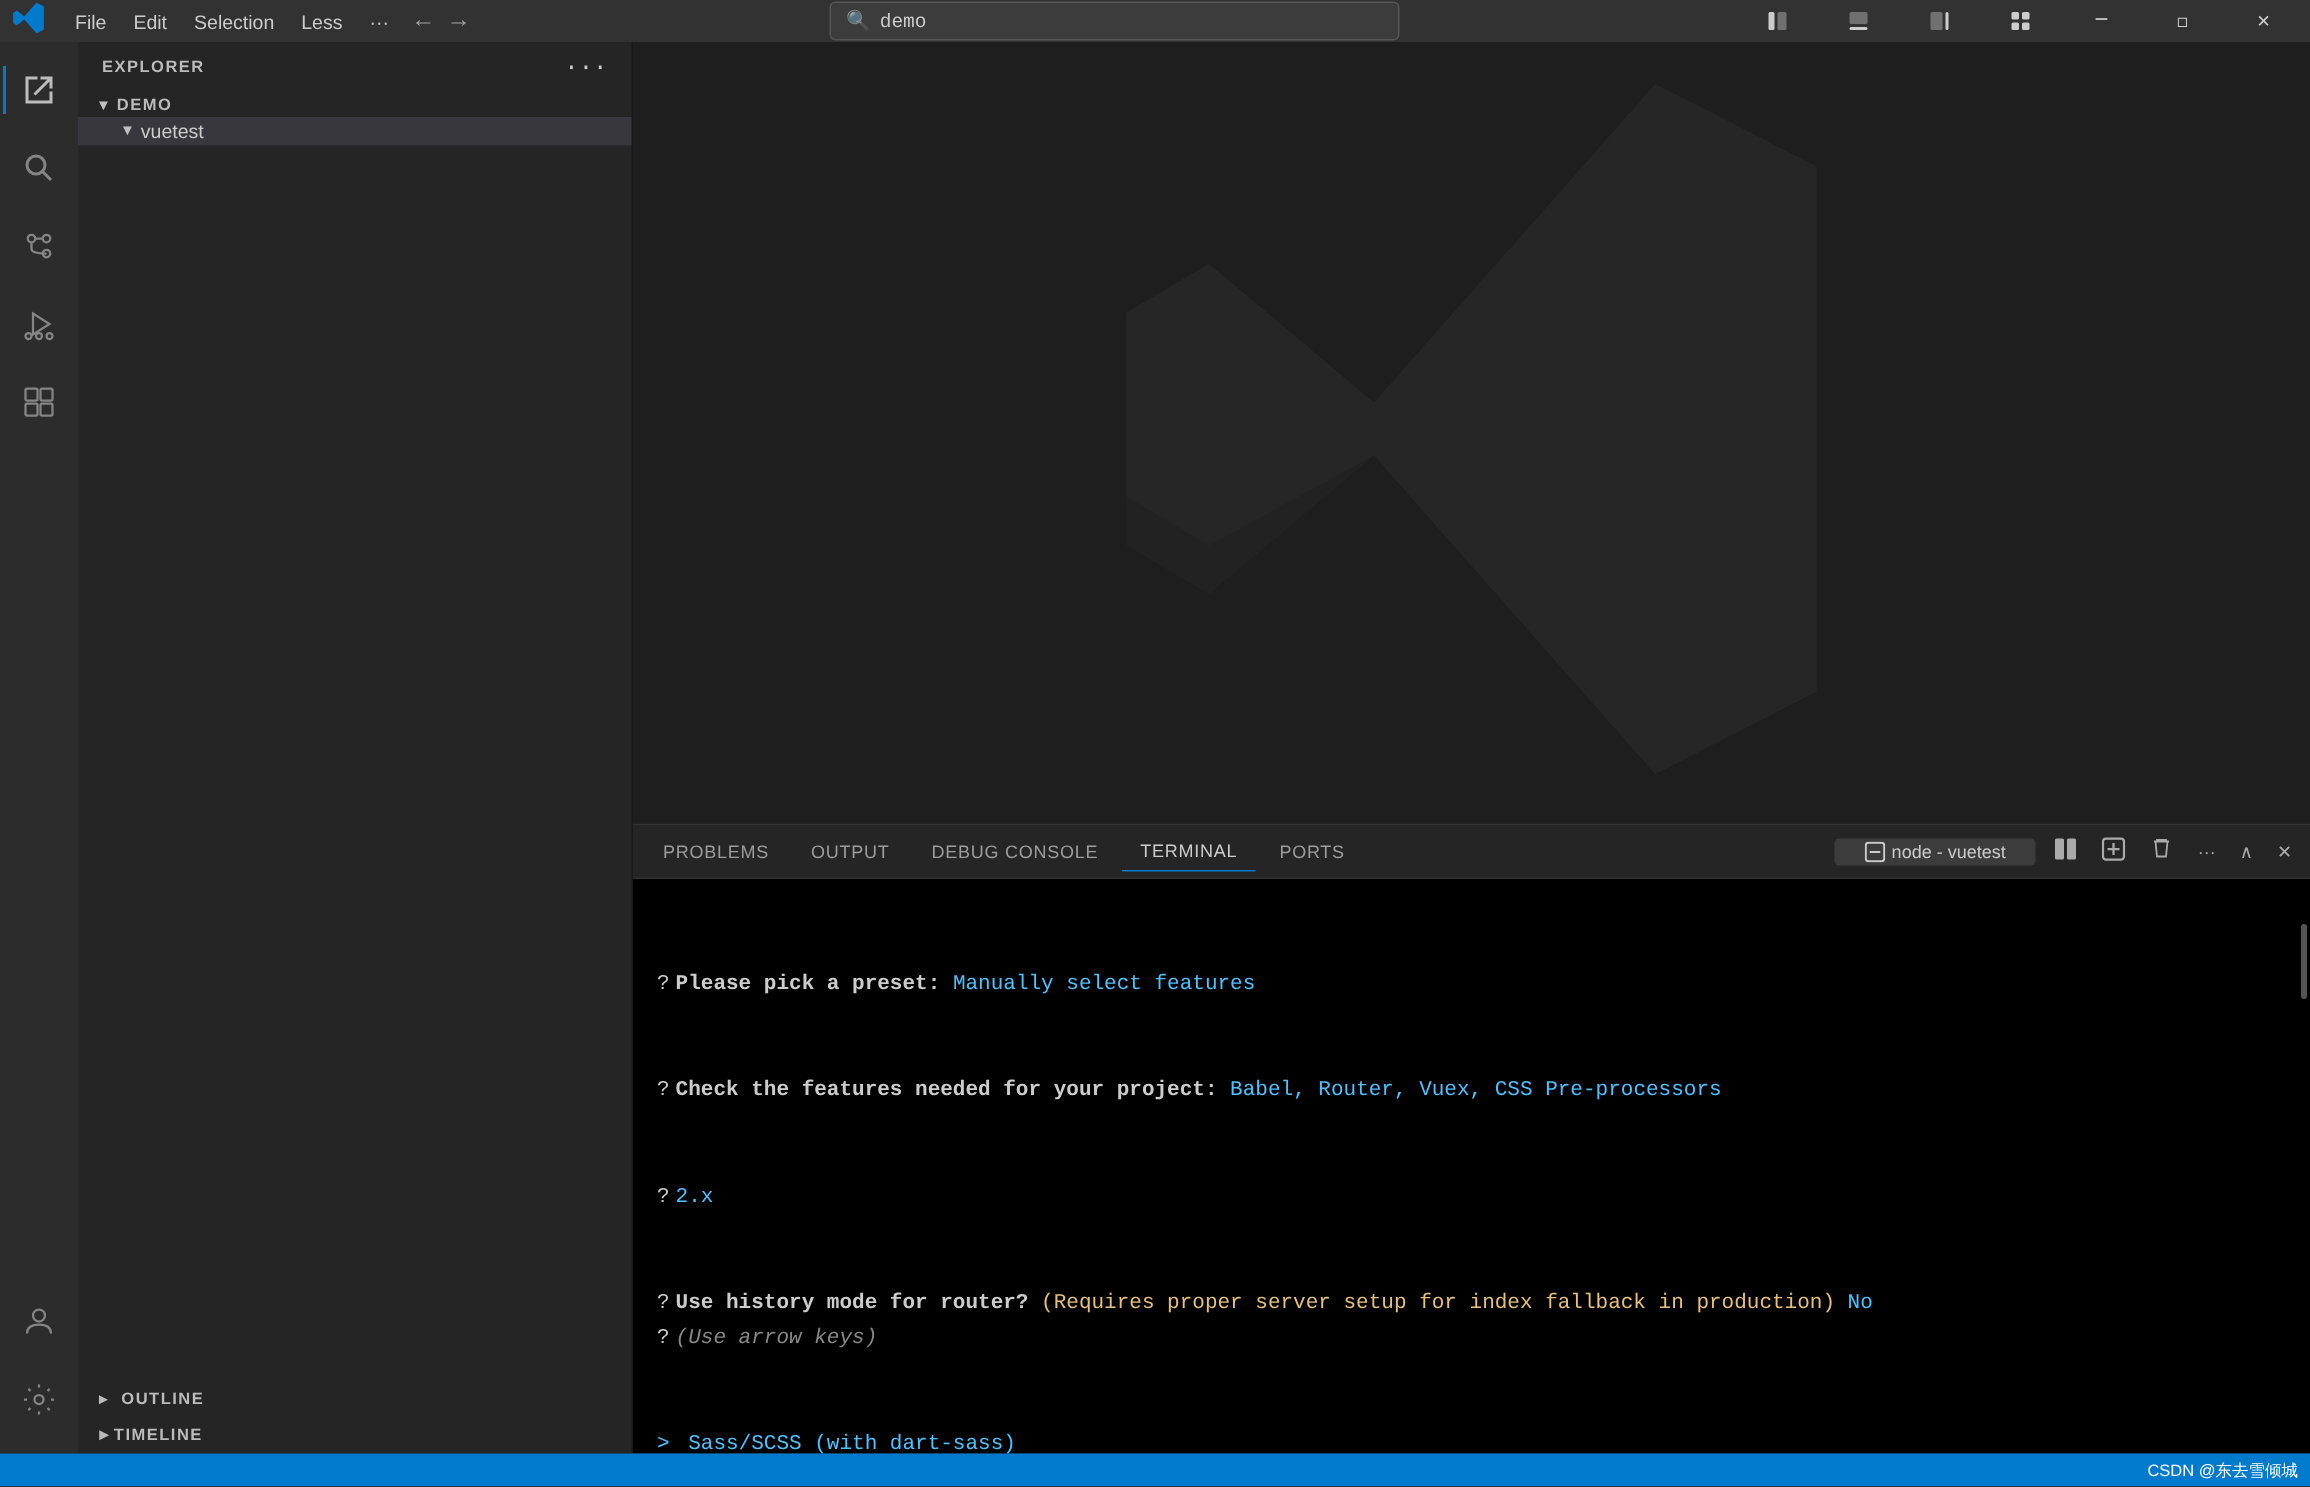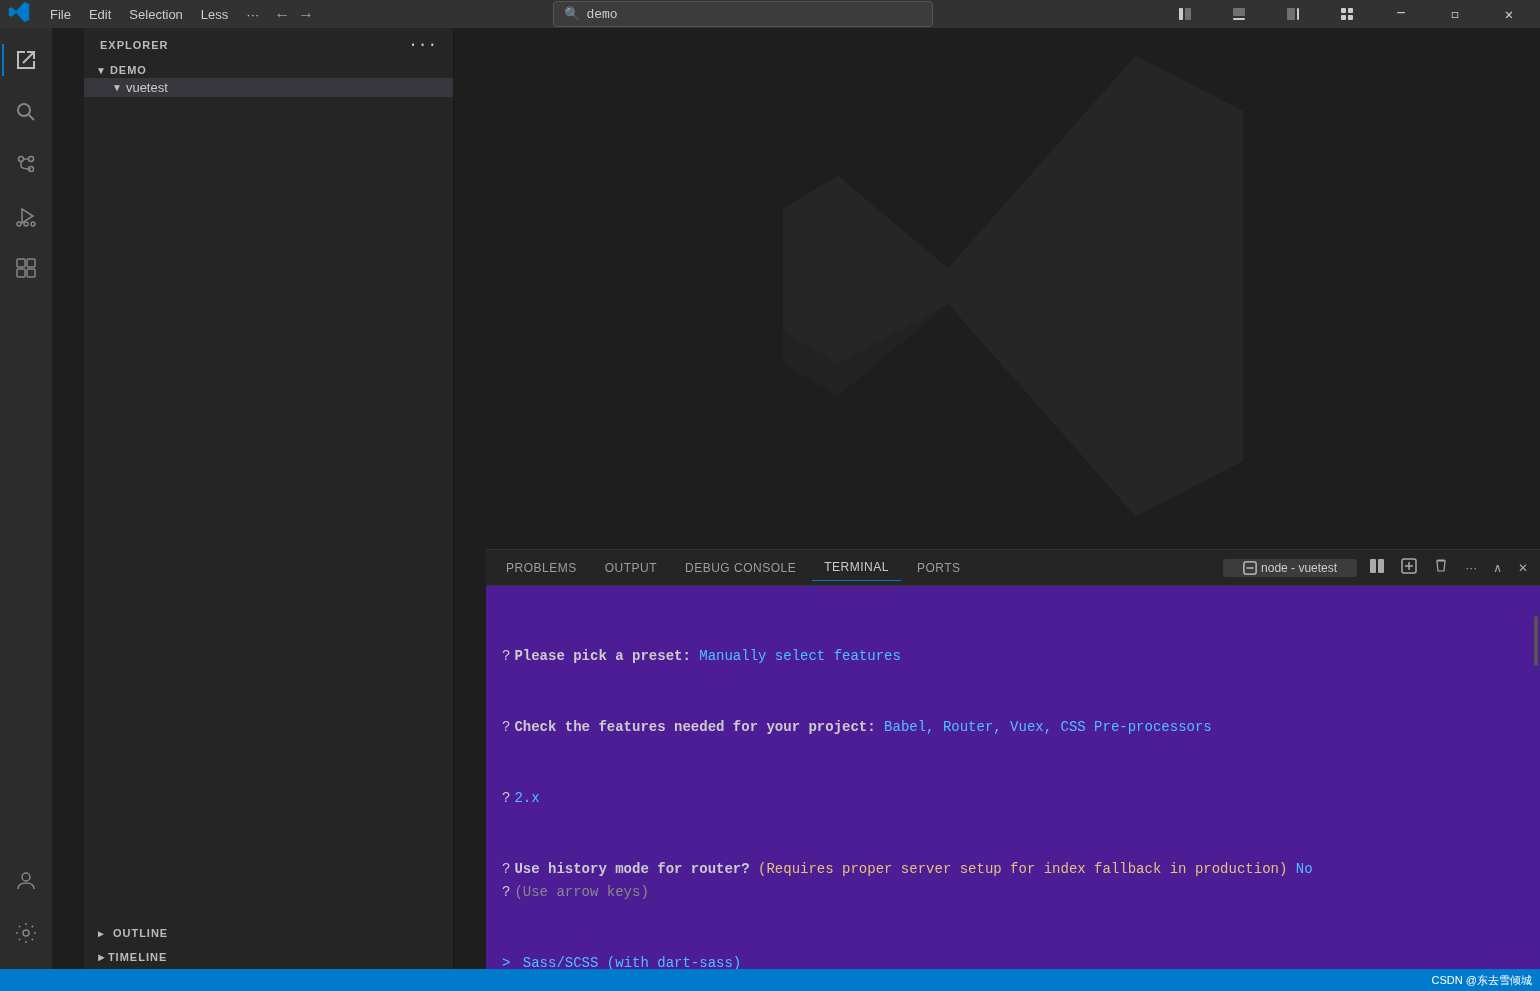--- a/index.html
+++ b/index.html
@@ -79,21 +79,20 @@
       padding: 4px 6px;
       cursor: pointer;
       opacity: 0.7;
     }
 
     
     .main-content {
       display: flex;
       flex: 1;
       overflow: hidden;
-      gap: 32px;
     }
 
     
     .activity-bar {
       width: 52px;
       background: #2c2c2c;
       display: flex;
       flex-direction: column;
       align-items: center;
       padding: 8px 0;
@@ -209,21 +208,21 @@
       position: relative;
       overflow: hidden;
     }
     .vscode-logo {
       opacity: 0.08;
     }
 
     
     .terminal-panel {
       height: 420px;
-      background: #4c1d95;
+      background: #000000;
       border-top: 1px solid #333;
       display: flex;
       flex-direction: column;
       flex-shrink: 0;
     }
     .terminal-tabs {
       display: flex;
       align-items: center;
       background: #252526;
       height: 36px;
@@ -279,20 +278,21 @@
       align-items: baseline;
       margin-bottom: 2px;
     }
     .term-prompt {
       color: #cccccc;
       margin-right: 4px;
       flex-shrink: 0;
     }
     .term-text {
       color: #cccccc;
+      font-style: italic;
     }
     .term-text-white {
       color: #cccccc;
       font-weight: bold;
     }
     .term-cyan {
       color: #4fc1ff;
       margin-top: 48px;
     }
     .term-yellow {

